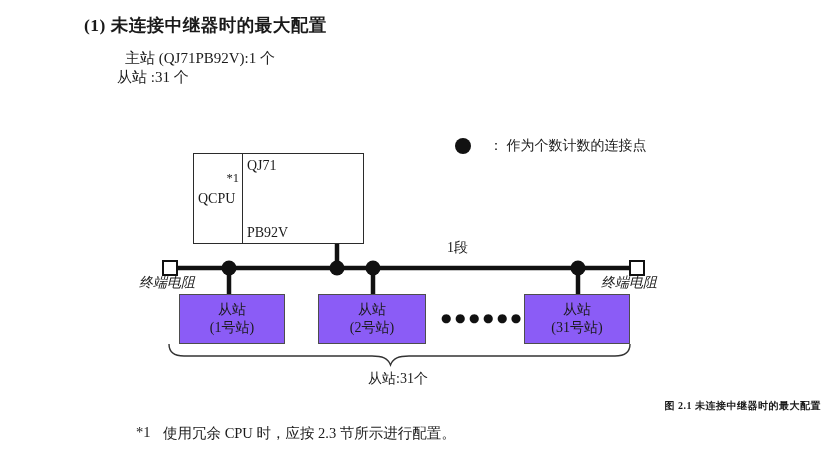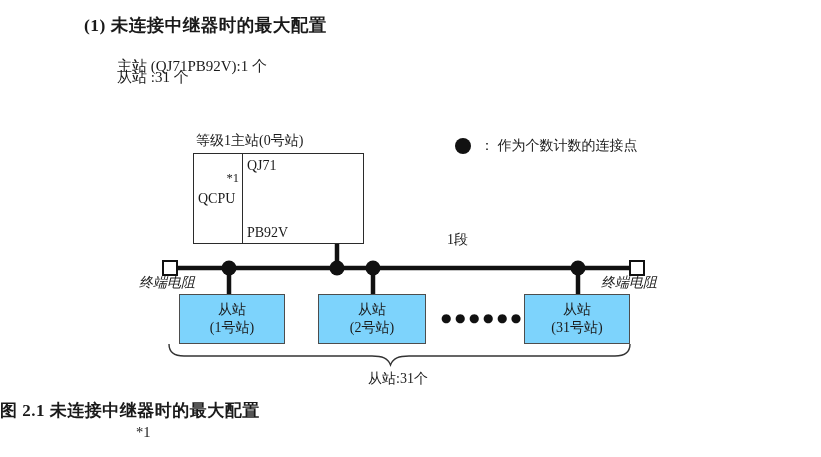--- a/index.html
+++ b/index.html
@@ -11,66 +11,66 @@
     background: #ffffff;
     font-family: "Liberation Serif", "DejaVu Serif", serif;
     color: #1a1a1a;
     overflow: hidden;
   }
   .abs { position: absolute; white-space: nowrap; }
 
   
   .title { left: 84px; top: 13px; font-size: 17.5px; font-weight: bold; letter-spacing: 0.5px; }
   .subline { left: 117px; font-size: 15px; }
-  .subline.l1 { top: 57px; }
+  .subline.l1 { top: 49px; margin-left: 8px; }
   .subline.l2 { top: 68px; text-align: right; }
 
   
   .master-label { left: 196px; top: 132px; font-size: 14px; }
   .master-box {
     position: absolute; left: 193px; top: 153px;
     width: 171px; height: 91px;
     border: 1.5px solid #2b2b2b;
     display: flex; background: #fff;
   }
   .mcell { border-right: 1.4px solid #2b2b2b; display: flex; align-items: center; justify-content: center; font-size: 14px; }
   .mcell:last-child { border-right: none; gap: 48px; }
   .mcell.power { width: 71px; }
   .mcell.cpu { width: 49px; position: relative; justify-content: flex-start; padding-left: 4px; }
   .cpu-note { position: absolute; top: 17px; right: 3px; font-size: 12.5px; }
   .mcell.iface { width: 51px; flex-direction: column; align-items: flex-start; padding-left: 4px; line-height: 19px; }
 
   
   .legend { left: 455px; top: 137px; display: flex; align-items: center; }
   .legend-dot { width: 16px; height: 16px; border-radius: 50%; background: #111; display: inline-block; }
-  .legend-text { font-size: 14px; margin-left: 9px; }
+  .legend-text { font-size: 14px; margin-left: 18px; }
 
   
-  .seg-label { left: 447px; top: 231px; font-size: 14px; }
+  .seg-label { left: 447px; top: 239px; font-size: 14px; }
   .term-label { font-size: 14px; font-style: italic; }
   .term-label.left { left: 139px; top: 274px; }
   .term-label.right { left: 601px; top: 274px; }
 
   
   .slave-box {
     position: absolute; top: 294px; height: 50px;
-    border: 1.5px solid #4d4d4d; background: #7dd3fc;
+    border: 1.5px solid #4d4d4d; background: #8b5cf6;
     display: flex; flex-direction: column; align-items: center; justify-content: center;
     font-size: 14px; line-height: 18px;
   }
   .slave-1 { left: 179px; width: 106px; }
   .slave-2 { left: 318px; width: 108px; }
   .slave-31 { left: 524px; width: 106px; }
 
   .ellipsis { left: 441px; top: 311px; font-size: 12px; letter-spacing: 3.5px; color: #111; font-family: "DejaVu Sans", sans-serif; }
 
   .brace-label { left: 368px; top: 370px; font-size: 14px; }
 
   
-  .caption { left: 0; right: 0; top: 399px; text-align: left; font-size: 17px; font-weight: bold; letter-spacing: 0.5px; }
+  .caption { left: 0; right: 0; top: 399px; text-align: right; font-size: 10px; font-weight: bold; letter-spacing: 0.5px; padding-left: 27px; }
   .footnote-marker { left: 136px; top: 424px; font-size: 14.5px; }
   .footnote-text { left: 163px; top: 424px; font-size: 14.5px; }
 
   svg.wiring { position: absolute; left: 0; top: 0; pointer-events: none; }
 </style>
 </head>
 <body>
 
 <div class="page">
 
@@ -92,21 +92,20 @@
     <circle cx="337" cy="268" r="7.5" fill="#111"></circle>
     <circle cx="373" cy="268" r="7.5" fill="#111"></circle>
     <circle cx="578" cy="268" r="7.5" fill="#111"></circle>
 
     <rect x="163" y="261" width="14" height="14" fill="#fff" stroke="#111" stroke-width="2"></rect>
     <rect x="630" y="261" width="14" height="14" fill="#fff" stroke="#111" stroke-width="2"></rect>
 
     <path d="M 169 344 C 169 352 174 356 184 356 L 372 356 C 382 356 388 358 390.5 365 C 393 358 399 356 409 356 L 615 356 C 625 356 630 352 630 344" fill="none" stroke="#333" stroke-width="1.4"></path>
   </svg>
 
-  <div class="abs master-label">等级1主站(0号站)</div>
   <div class="master-box">
     <div class="mcell cpu">
       <span class="cpu-note">*1</span>
       <span>QCPU</span>
     </div>
     <div class="mcell iface">
       <span>QJ71</span>
       <span>PB92V</span>
     </div>
   </div>
@@ -131,14 +130,15 @@
   <div class="abs ellipsis">●●●●●●</div>
   <div class="slave-box slave-31">
     <span>从站</span>
     <span>(31号站)</span>
   </div>
 
   <div class="abs brace-label">从站:31个</div>
 
   <div class="abs caption">图 2.1 未连接中继器时的最大配置</div>
   <div class="abs footnote-marker">*1</div>
+  <div class="abs footnote-text">使用冗余 CPU 时，应按 2.3 节所示进行配置。</div>
 
 </div>
 
 </body></html>

